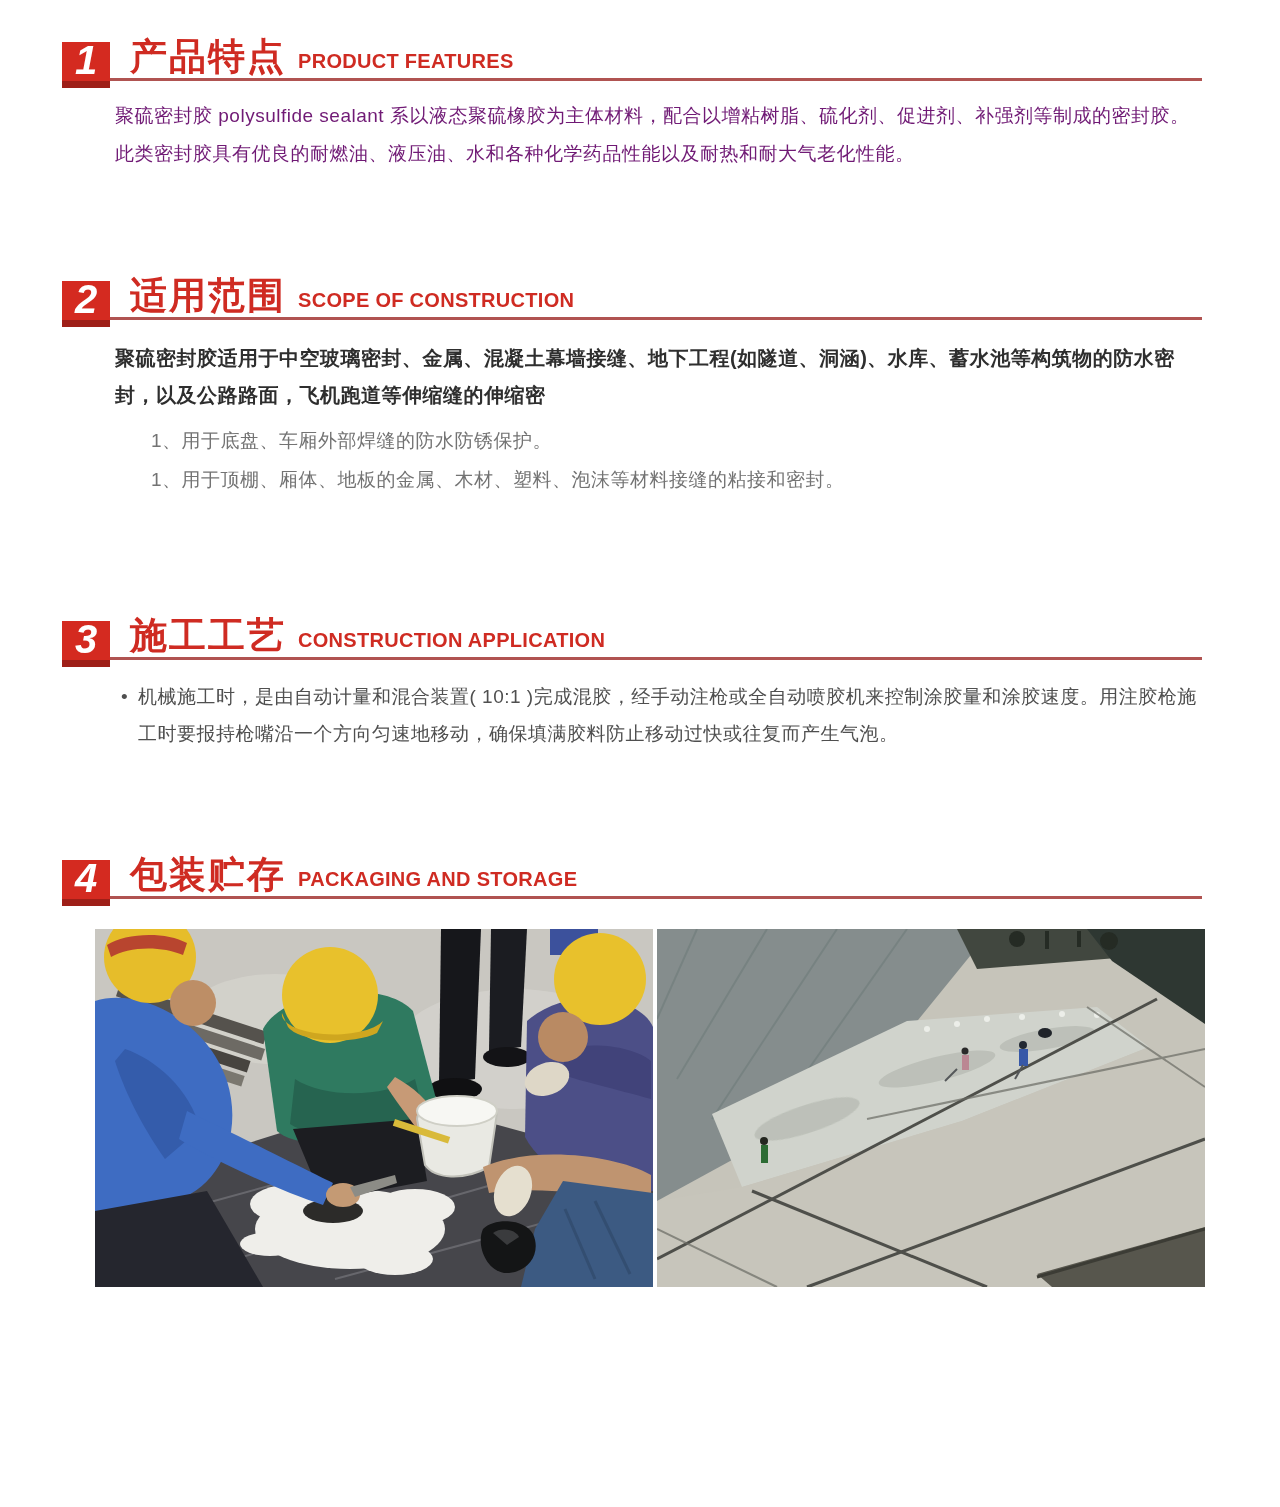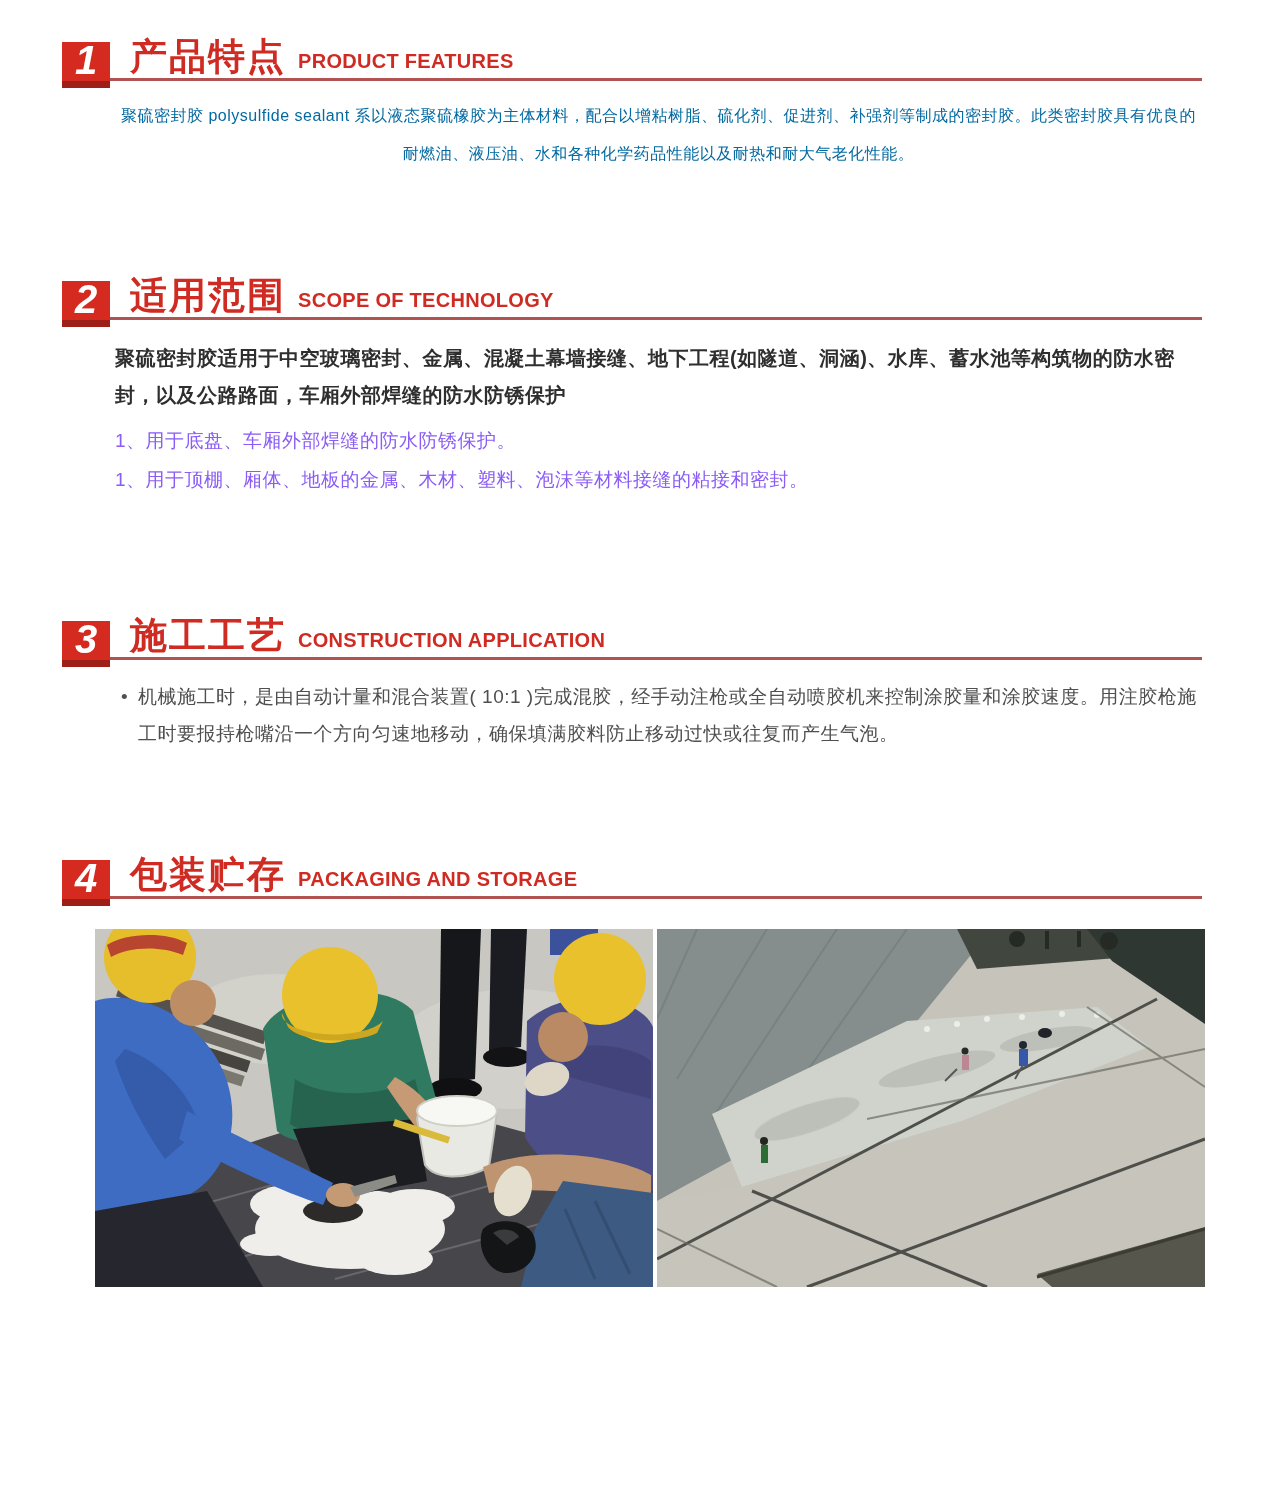--- a/index.html
+++ b/index.html
@@ -37,34 +37,33 @@
   }
   .title-en {
     font-size:20px; font-weight:bold; color:#cf2b22;
     letter-spacing:0.3px;
     margin:0 0 5px 12px; white-space:nowrap;
   }
 
   
   .body-text {
     margin:16px 0 0 53px;
-    font-size:16px; line-height:38px; color:#0369a1;
+    font-size:19px; line-height:38px; color:#701a75;
     letter-spacing:0.5px;
-    text-align:center;
   }
   .lead-text {
     margin:20px 0 0 53px;
     font-size:20px; line-height:37px;
     font-weight:bold; color:#2e2e2e;
     letter-spacing:0.5px;
   }
   .num-list { margin:12px 0 0 53px; list-style:none; }
   .num-list li {
-    font-size:19px; line-height:30px; color:#8b5cf6;
-    margin-top:9px; letter-spacing:0.5px;
+    font-size:19px; line-height:30px; color:#737373;
+    margin-top:9px; letter-spacing:0.5px;margin-left:36px;
   }
   .dot-list { margin:18px 0 0 59px; list-style:none; }
   .dot-list li {
     position:relative; padding-left:17px;
     font-size:19px; line-height:37px; color:#4f4f4f;
     margin-bottom:7px; letter-spacing:0.5px;
   }
   .dot-list li::before {
     content:"\2022";
     position:absolute; left:0; top:0;
@@ -94,23 +93,23 @@
       <h2 class="title-cn">产品特点</h2>
       <span class="title-en">PRODUCT FEATURES</span>
     </div>
     <p class="body-text">聚硫密封胶 polysulfide sealant 系以液态聚硫橡胶为主体材料，配合以增粘树脂、硫化剂、促进剂、补强剂等制成的密封胶。此类密封胶具有优良的耐燃油、液压油、水和各种化学药品性能以及耐热和耐大气老化性能。</p>
   </section>
 
   <section class="section" id="sec2">
     <div class="sec-header">
       <div class="badge">2</div>
       <h2 class="title-cn">适用范围</h2>
-      <span class="title-en">SCOPE OF TECHNOLOGY</span>
-    </div>
-    <p class="lead-text">聚硫密封胶适用于中空玻璃密封、金属、混凝土幕墙接缝、地下工程(如隧道、洞涵)、水库、蓄水池等构筑物的防水密封，以及公路路面，车厢外部焊缝的防水防锈保护</p>
+      <span class="title-en">SCOPE OF CONSTRUCTION</span>
+    </div>
+    <p class="lead-text">聚硫密封胶适用于中空玻璃密封、金属、混凝土幕墙接缝、地下工程(如隧道、洞涵)、水库、蓄水池等构筑物的防水密封，以及公路路面，飞机跑道等伸缩缝的伸缩密</p>
     <ul class="num-list">
       <li>1、用于底盘、车厢外部焊缝的防水防锈保护。</li>
       <li>1、用于顶棚、厢体、地板的金属、木材、塑料、泡沫等材料接缝的粘接和密封。</li>
     </ul>
   </section>
 
   <section class="section" id="sec3">
     <div class="sec-header">
       <div class="badge">3</div>
       <h2 class="title-cn">施工工艺</h2>

